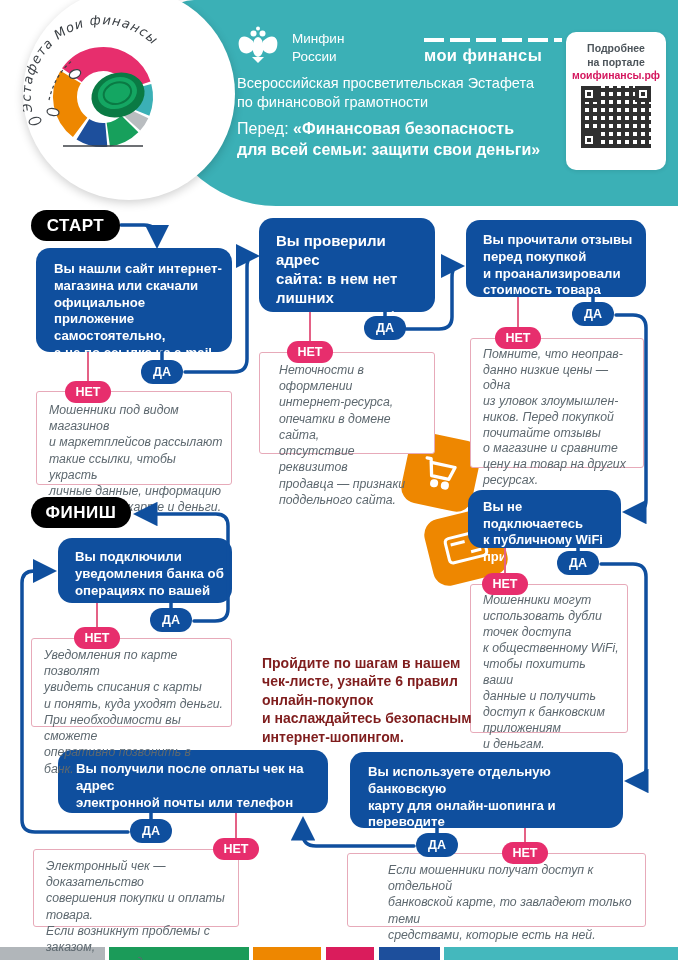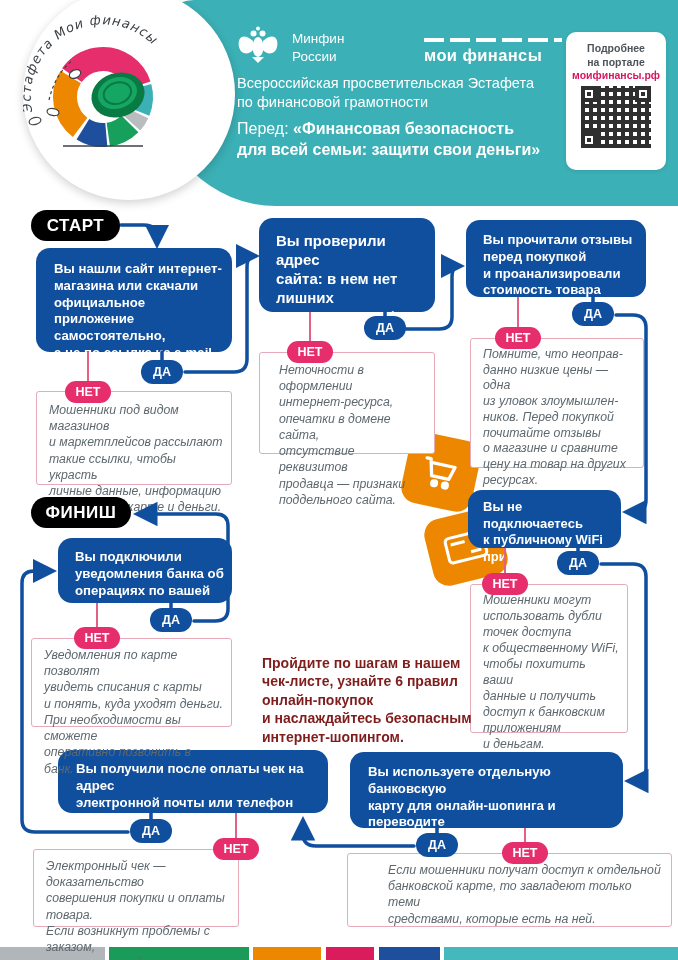--- a/index.html
+++ b/index.html
@@ -233,21 +233,21 @@
 доступ к банковским
 приложениям
 и деньгам.</div>
 
   <div class="qbox" style="left:350px;top:752px;width:273px;height:76px;padding:12px 6px 0 18px;font-size:13.2px;">Вы используете отдельную банковскую
 карту для онлайн-шопинга и переводите
 на нее только ту сумму, которую
 собираетесь потратить.</div>
   <div class="pill yes" style="left:416px;top:833px;">ДА</div>
   <div class="pill no" style="left:502px;top:842px;">НЕТ</div>
-  <div class="note" style="left:347px;top:853px;width:325px;height:74px;padding-top:8px;padding-left:40px;">Если мошенники получат доступ к отдельной
+  <div class="note" style="left:347px;top:853px;width:299px;height:74px;padding-top:8px;padding-left:40px;">Если мошенники получат доступ к отдельной
 банковской карте, то завладеют только теми
 средствами, которые есть на ней.</div>
 
   <div class="qbox" style="left:58px;top:750px;width:270px;height:63px;padding:11px 4px 0 18px;font-size:13.2px;">Вы получили после оплаты чек на адрес
 электронной почты или телефон
 и сохранили его до получения покупки.</div>
   <div class="pill yes" style="left:130px;top:819px;">ДА</div>
   <div class="pill no" style="left:213px;top:838px;">НЕТ</div>
   <div class="note" style="left:33px;top:849px;width:206px;height:78px;padding-top:8px;">Электронный чек — доказательство
 совершения покупки и оплаты товара.

